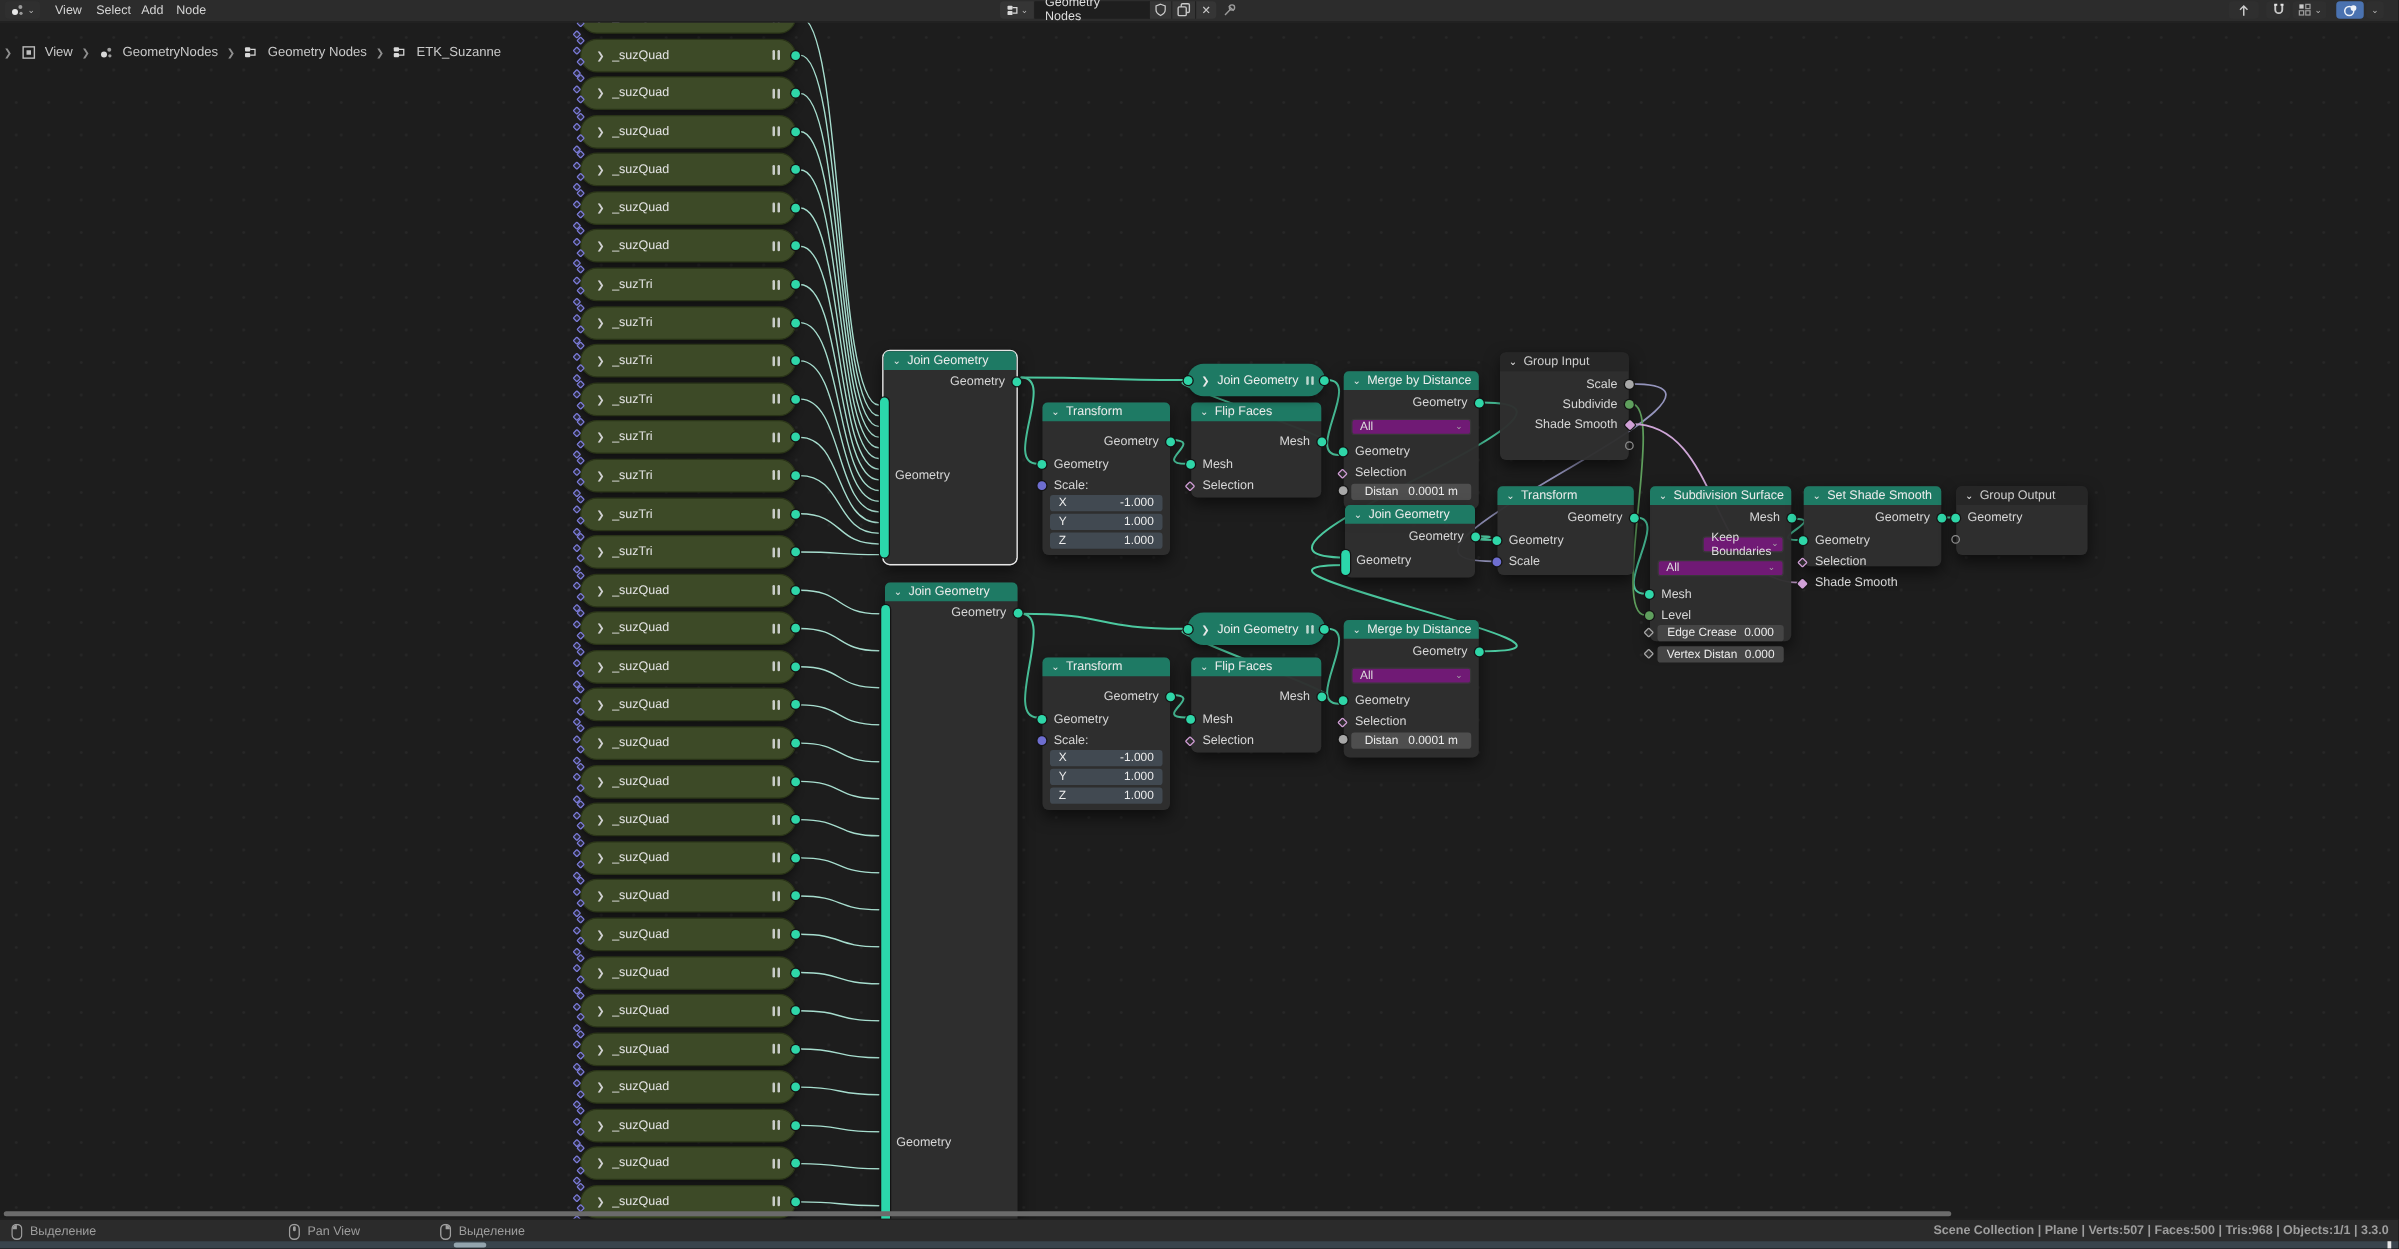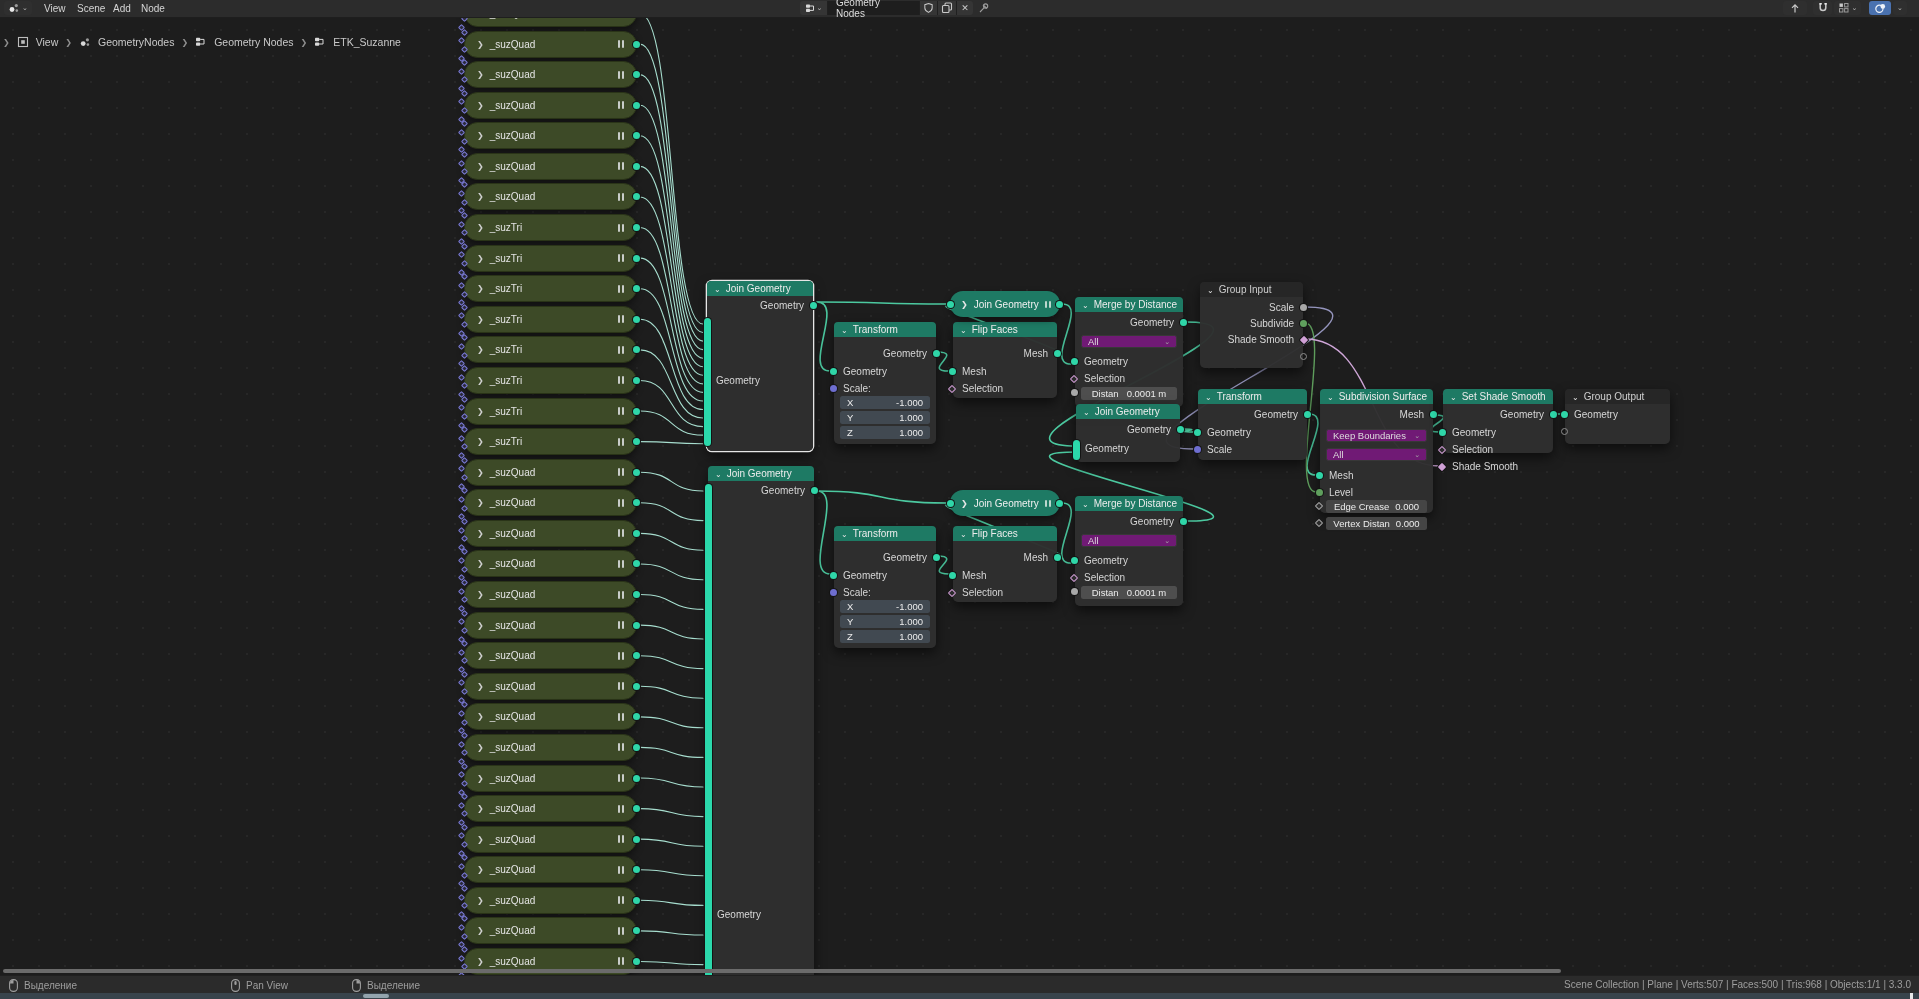--- a/index.html
+++ b/index.html
@@ -78,21 +78,21 @@
   .pill .plab{margin-left:6px;flex:1;}
   .pill .bars{margin-right:9px;} .pill .bars i{background:#bcd6ce;height:7px;}
   .psock{position:absolute;top:50%;margin-top:-3.5px;width:7px;height:7px;border-radius:50%;
     background:#2fd6a8;box-shadow:0 0 0 1px #141414;}
   
   #hscroll{position:absolute;left:3px;top:969px;width:1558px;height:3.5px;border-radius:2px;
     background:#6b6b6b;z-index:4;}
   #statusbar{position:absolute;left:0;top:975px;width:1919px;height:18px;background:#2b2b2b;
     border-top:1px solid #202020;z-index:6;color:#9e9e9e;font-size:10px;}
   .hint{position:absolute;top:0;height:18px;display:flex;align-items:center;gap:6px;justify-content:center;}
-  #stats{position:absolute;right:8px;top:0;height:18px;line-height:18px;color:#9e9e9e;}
+  #stats{position:absolute;right:8px;top:0;height:18px;line-height:18px;color:#9e9e9e;font-weight:bold;}
   #bstrip{position:absolute;left:0;top:993px;width:1919px;height:6px;background:#39444c;z-index:6;}
   #bthumb{position:absolute;left:363px;top:1px;width:26px;height:4px;background:#93a4ad;border-radius:2px;}
   #btick{position:absolute;left:1910px;top:0;width:3px;height:6px;background:#e8e8e8;}
   svg.ic{display:block;}
 </style>
 </head>
 <body>
 
 <div id="app">
   <div id="canvas-bg"></div>
@@ -153,21 +153,21 @@
   <div id="topbar">
     <div class="tb-btn" style="left:4px;width:28px;">
       <svg class="ic" width="12" height="12" viewBox="0 0 12 12">
         <circle cx="4" cy="7.5" r="2.4" fill="#e8e8e8"></circle>
         <circle cx="8.3" cy="3.6" r="1.6" fill="#9a9a9a"></circle>
         <circle cx="8.8" cy="8.6" r="1.3" fill="#9a9a9a"></circle>
       </svg>
       <span style="font-size:7px;color:#bbb;margin-left:2px;">⌄</span>
     </div>
     <span class="menu" style="left:44px;">View</span>
-    <span class="menu" style="left:77px;">Scene</span>
+    <span class="menu" style="left:77px;">Select</span>
     <span class="menu" style="left:113px;">Add</span>
     <span class="menu" style="left:141px;">Node</span>
 
     <div id="treegroup">
       <div class="seg first" style="width:28px;">
         <svg class="ic" width="11" height="11" viewBox="0 0 11 11">
           <rect x="1" y="1.5" width="4" height="3.2" rx="0.7" fill="#d8d8d8"></rect>
           <rect x="1" y="5.8" width="4" height="3.2" rx="0.7" fill="#d8d8d8"></rect>
           <path d="M5,3 L8.5,3 L8.5,7.4 L5,7.4" stroke="#d8d8d8" stroke-width="1" fill="none"></path>
         </svg>
@@ -916,21 +916,21 @@
       <span class="sock r c-virtual"></span>
     </div>
   </div>
 
   <div class="node" style="left:1320px;top:389px;width:113px;height:124px;">
     <div class="nh"><span class="chev">⌄</span><span>Subdivision Surface</span></div>
     <div class="nrow out" style="top:17px;">
       <span>Mesh</span>
       <span class="sock r c-geo"></span>
     </div>
-    <div class="dd" style="top:40px;">
+    <div class="dd" style="top:40px;margin-left:36px;">
       <span>Keep Boundaries</span>
         <span class="dchev">⌄</span>
     </div>
     <div class="dd" style="top:59px;">
       <span>All</span>
         <span class="dchev">⌄</span>
     </div>
     <div class="nrow" style="top:78px;">
       <span class="sock l c-geo"></span>
       <span>Mesh</span>

